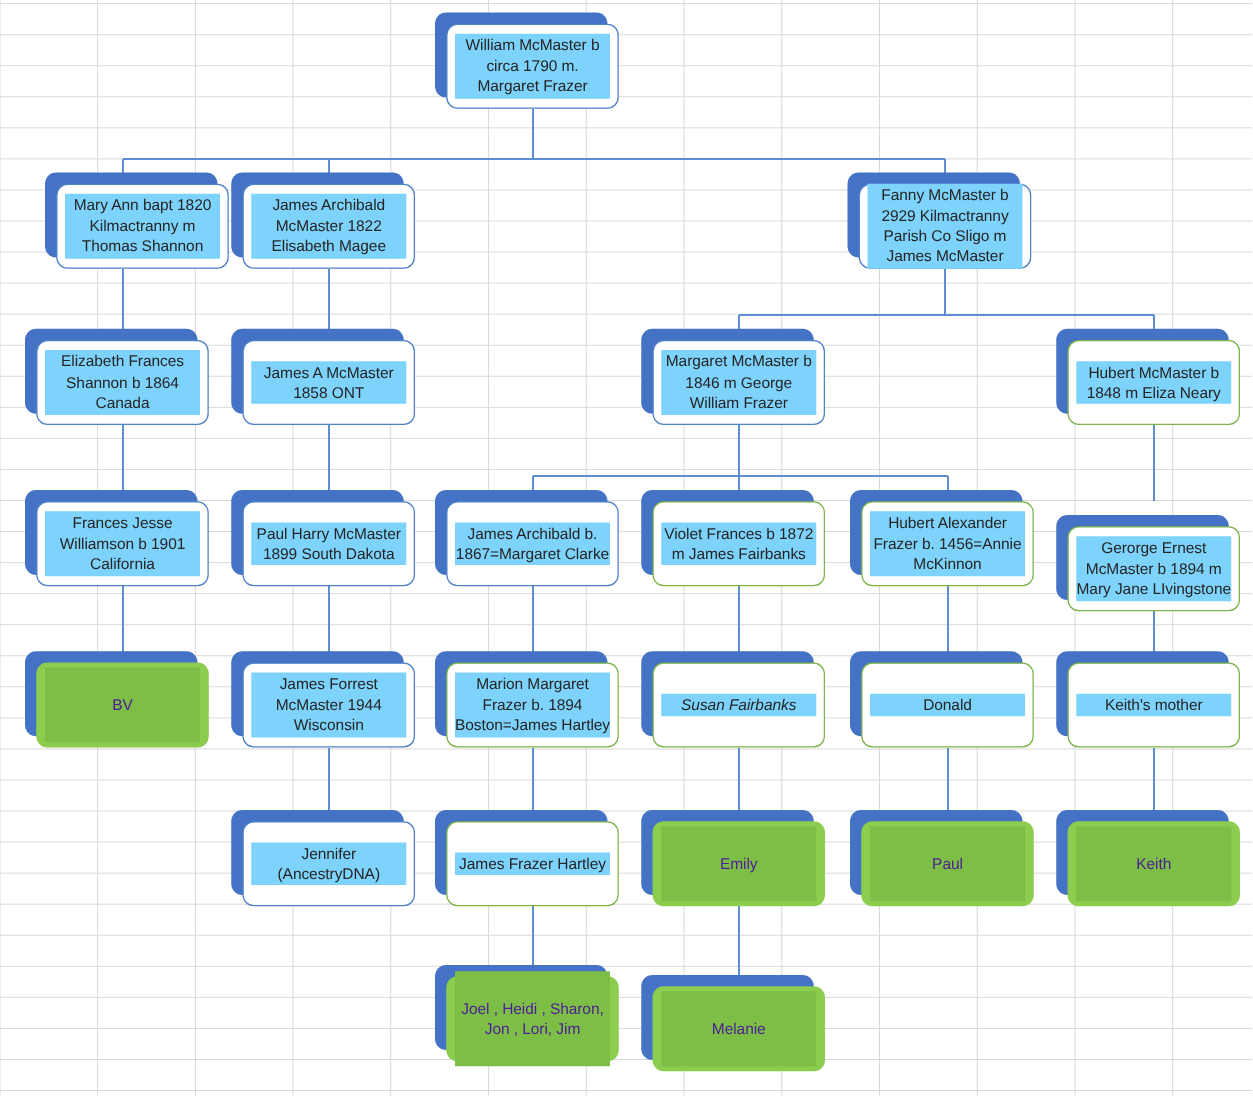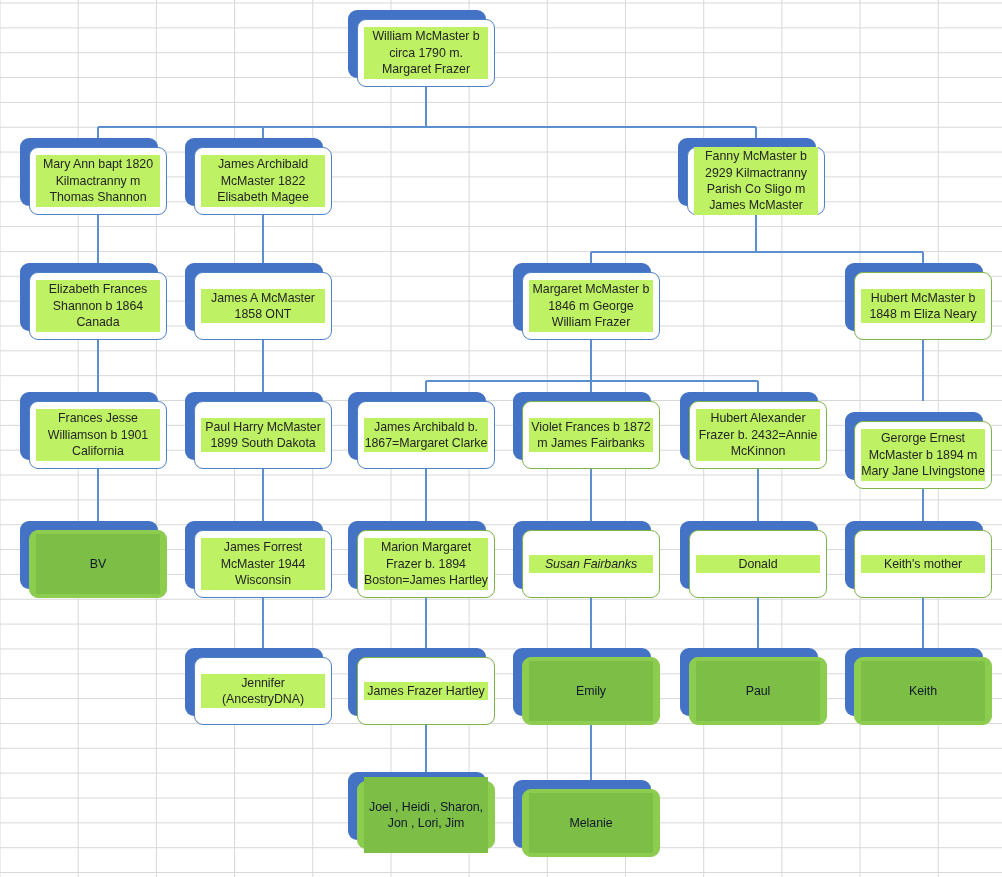--- a/index.html
+++ b/index.html
@@ -63,38 +63,38 @@
     align-items: center;
     justify-content: center;
   }
   .node .label {
     display: block;
     width: 124px;
     text-align: center;
     font-size: 12.4px;
     line-height: 16.4px;
     color: #252525;
-    background: #bef264;
+    background: #7dd3fc;
     padding: 1px 0;
     letter-spacing: -0.05px;
   }
 
   
   .node.greenline .card {
     border-color: #7cb44a;
   }
 
   
   .node.green .card {
     background: #8ccc4f;
     border: 1.3px solid #8ccc4f;
   }
   .node.green .label {
     background: #7dbf46;
-    color: #0f172a;
+    color: #4c1d95;
     padding: 22px 0;
   }
 </style>
 </head>
 <body>
 
 <div id="canvas">
   <svg id="wires" width="1002" height="877" viewBox="0 0 1002 877">
       <line x1="426" y1="87" x2="426" y2="127" stroke="#5b8fd0" stroke-width="1.6" shape-rendering="crispEdges"></line>
       <line x1="98" y1="127" x2="756" y2="127" stroke="#5b8fd0" stroke-width="1.6" shape-rendering="crispEdges"></line>
@@ -129,21 +129,21 @@
       <line x1="426" y1="725" x2="426" y2="781" stroke="#5b8fd0" stroke-width="1.6" shape-rendering="crispEdges"></line>
       <line x1="591" y1="725" x2="591" y2="781" stroke="#5b8fd0" stroke-width="1.6" shape-rendering="crispEdges"></line>
     </svg>
   <div id="nodes">
       <div class="node" style="left: 348px; top: 10px; width: 147px; height: 77px;">
         <div class="shadow"></div>
         <div class="card">
           <span class="label">William McMaster b circa 1790 m. Margaret Frazer</span>
         </div>
       </div>
-      <div class="node" style="left: 20px; top: 138px; width: 147px; height: 77px;">
+      <div class="node" style="left: 36px; top: 138px; width: 147px; height: 77px;">
         <div class="shadow"></div>
         <div class="card">
           <span class="label">Mary Ann bapt 1820 Kilmactranny m Thomas Shannon</span>
         </div>
       </div>
       <div class="node" style="left: 185px; top: 138px; width: 147px; height: 77px;">
         <div class="shadow"></div>
         <div class="card">
           <span class="label">James Archibald McMaster 1822 Elisabeth Magee</span>
         </div>
@@ -198,21 +198,21 @@
       </div>
       <div class="node greenline" style="left: 513px; top: 392px; width: 147px; height: 77px;">
         <div class="shadow"></div>
         <div class="card">
           <span class="label">Violet Frances b 1872 m James Fairbanks</span>
         </div>
       </div>
       <div class="node greenline" style="left: 680px; top: 392px; width: 147px; height: 77px;">
         <div class="shadow"></div>
         <div class="card">
-          <span class="label">Hubert Alexander Frazer b. 2432=Annie McKinnon</span>
+          <span class="label">Hubert Alexander Frazer b. 1456=Annie McKinnon</span>
         </div>
       </div>
       <div class="node greenline" style="left: 845px; top: 392px; width: 167px; height: 77px; margin-top: 20px;">
         <div class="shadow"></div>
         <div class="card">
           <span class="label">Gerorge Ernest McMaster b 1894 m Mary Jane LIvingstone</span>
         </div>
       </div>
       <div class="node green" style="left: 20px; top: 521px; width: 147px; height: 77px;">
         <div class="shadow"></div>

